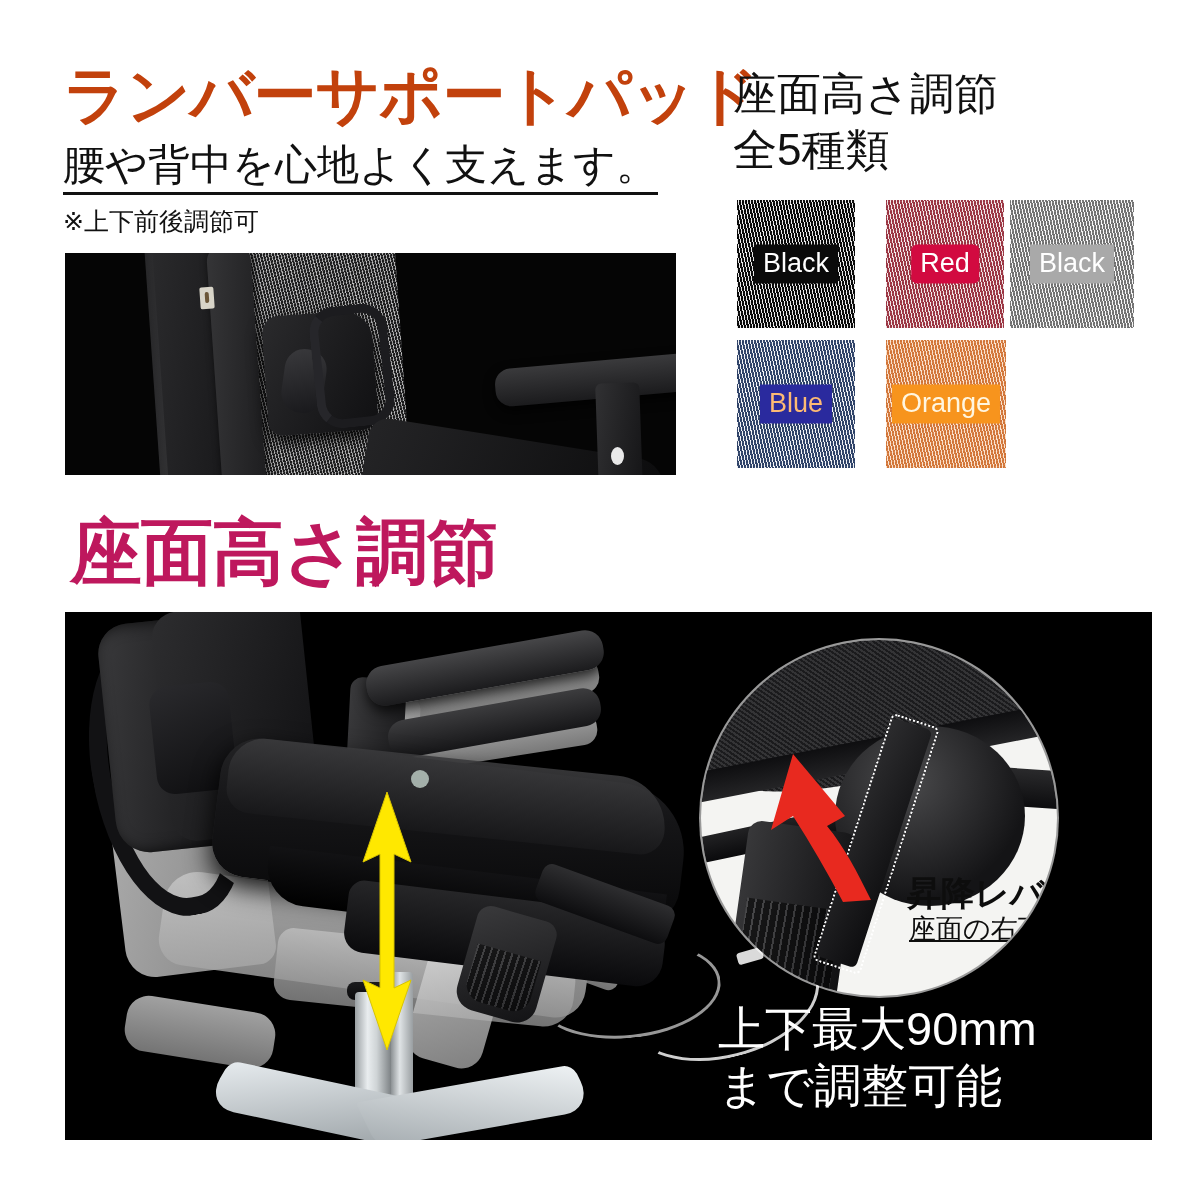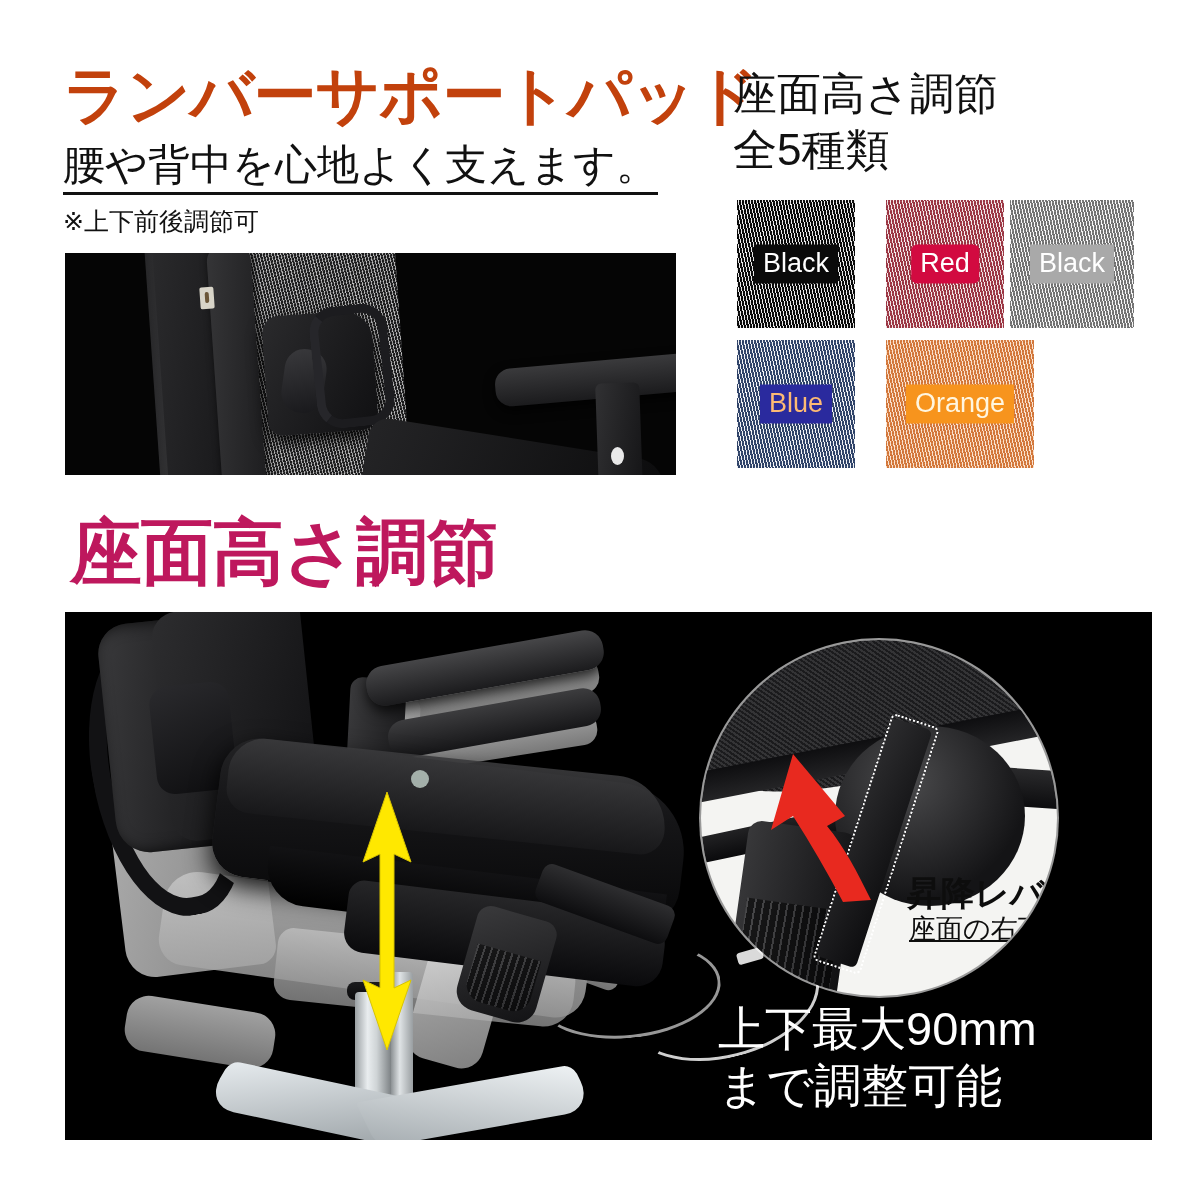--- a/index.html
+++ b/index.html
@@ -453,21 +453,21 @@
   <div class="swatch" style="left:1010px;top:200px;width:124px;">
     <div class="fab mesh-silver"></div>
     <div class="badge badge-silver">Black</div>
   </div>
 
   <div class="swatch" style="left:737px;top:340px;">
     <div class="fab mesh-blue"></div>
     <div class="badge badge-blue">Blue</div>
   </div>
 
-  <div class="swatch" style="left:886px;top:340px;width:148px;text-decoration:underline;">
+  <div class="swatch" style="left:886px;top:340px;width:120px;text-decoration:underline;">
     <div class="fab mesh-orange"></div>
     <div class="badge badge-orange">Orange</div>
   </div>
 
   <div class="sec2-title">座面高さ調節</div>
 
   <div class="photo-main">
 
     <div class="ghost ghost-arm1"></div>
     <div class="ghost ghost-arm2"></div>

